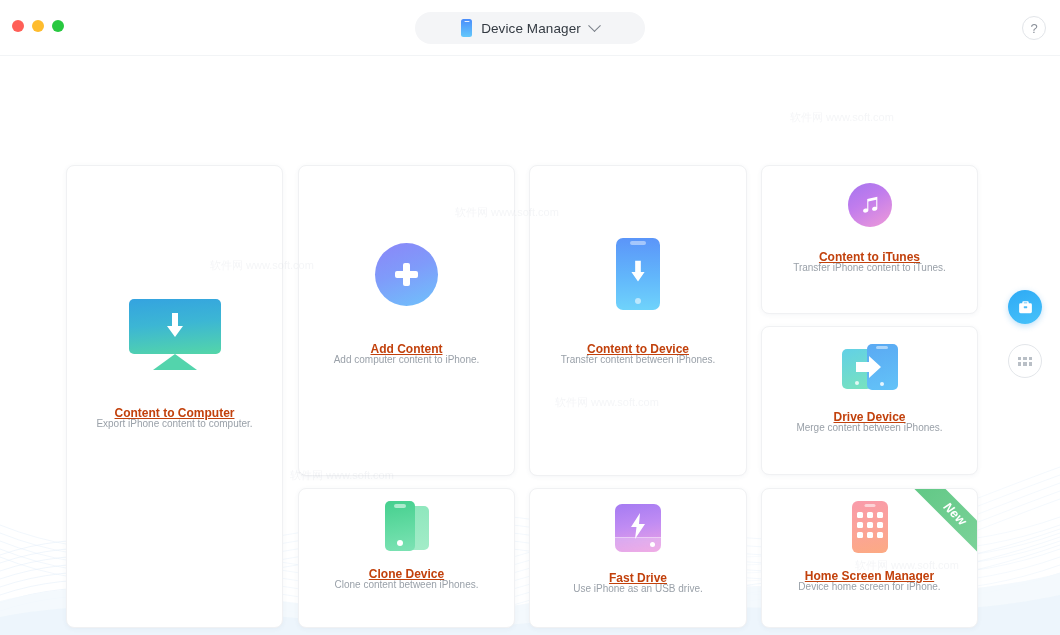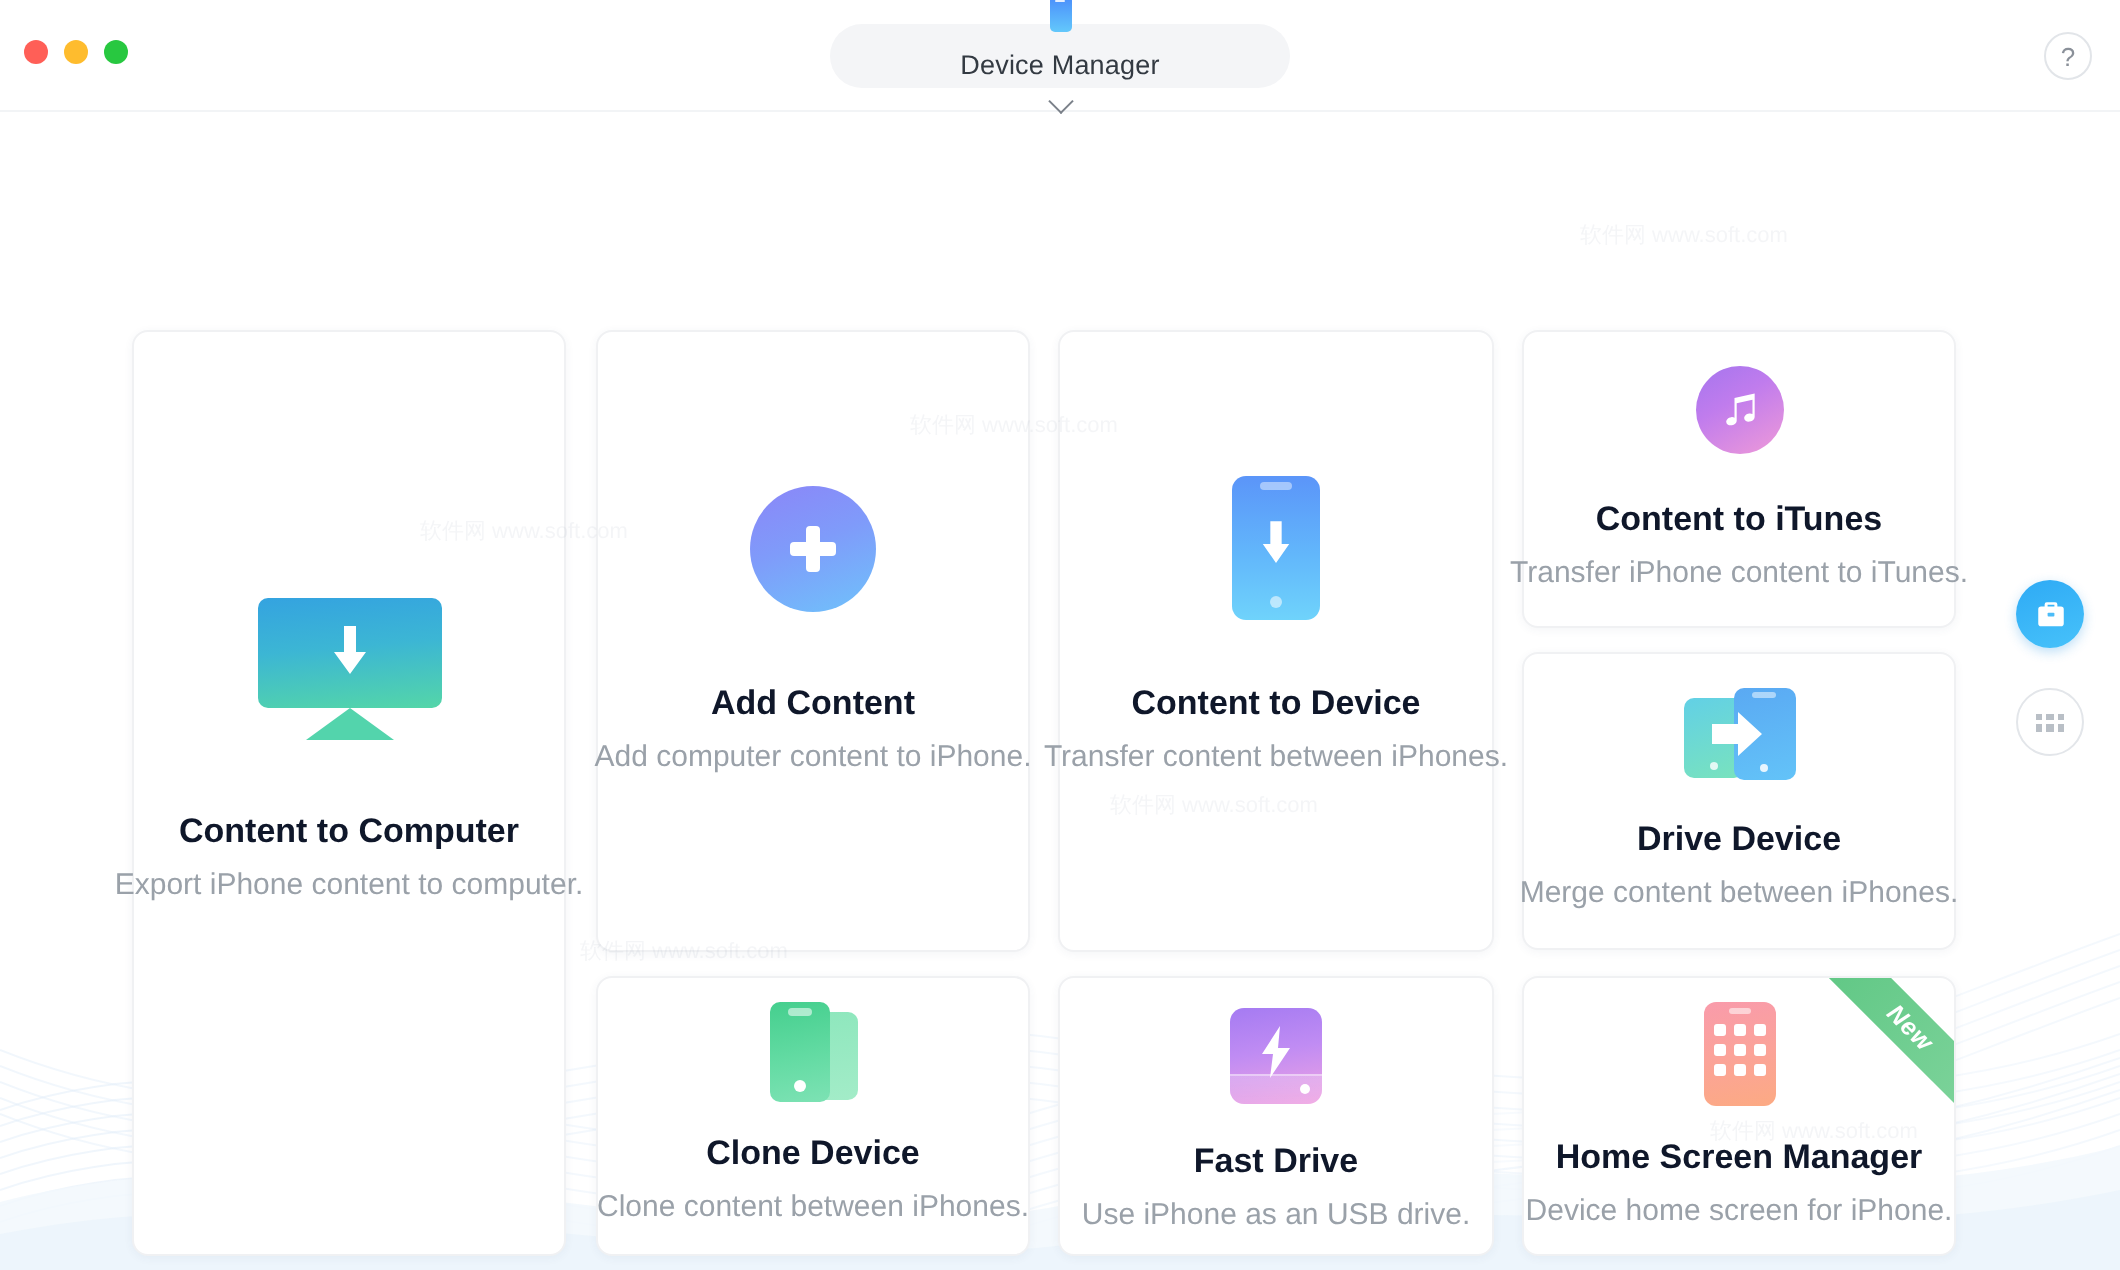--- a/index.html
+++ b/index.html
@@ -61,21 +61,20 @@
     top: 12px;
     width: 230px;
     height: 32px;
     background: #f4f5f7;
     border-radius: 16px;
     display: flex;
     align-items: center;
     justify-content: center;
     gap: 9px;
     cursor: pointer;
-    flex-direction: column;
   }
   .device-pill .phone-mini {
     width: 11px; height: 18px;
     border-radius: 2.5px;
     background: linear-gradient(180deg, #4a8dfb 0%, #63c8fb 100%);
     position: relative;
     flex: 0 0 auto;
   }
   .device-pill .phone-mini::after {
     content: "";
@@ -129,32 +128,33 @@
     border: 1px solid #f0f1f3;
     border-radius: 8px;
     box-shadow: 0 1px 5px rgba(60,80,110,0.055);
     display: flex;
     flex-direction: column;
     align-items: center;
     cursor: pointer;
   }
 
   .card-title {
-    font-size: 17px;
+    font-size: 12px;
     font-weight: bold;
-    color: #0f172a;
+    color: #c2410c;
     text-align: center;
     line-height: 1;
+    text-decoration: underline;
   }
   .card-desc {
-    font-size: 15px;
+    font-size: 10px;
     color: #9aa1a9;
     text-align: center;
     line-height: 1;
-    margin-top: 11px;
+    margin-top: 0;
     white-space: nowrap;
   }
 
   .icon-wrap { display: flex; align-items: center; justify-content: center; }
 
   
   #card-content-to-computer { left: 66px;  top: 109px; width: 217px; height: 463px; }
   #card-add-content         { left: 298px; top: 109px; width: 217px; height: 311px; }
   #card-content-to-device   { left: 529px; top: 109px; width: 218px; height: 311px; }
   #card-content-to-itunes   { left: 761px; top: 109px; width: 217px; height: 149px; }

